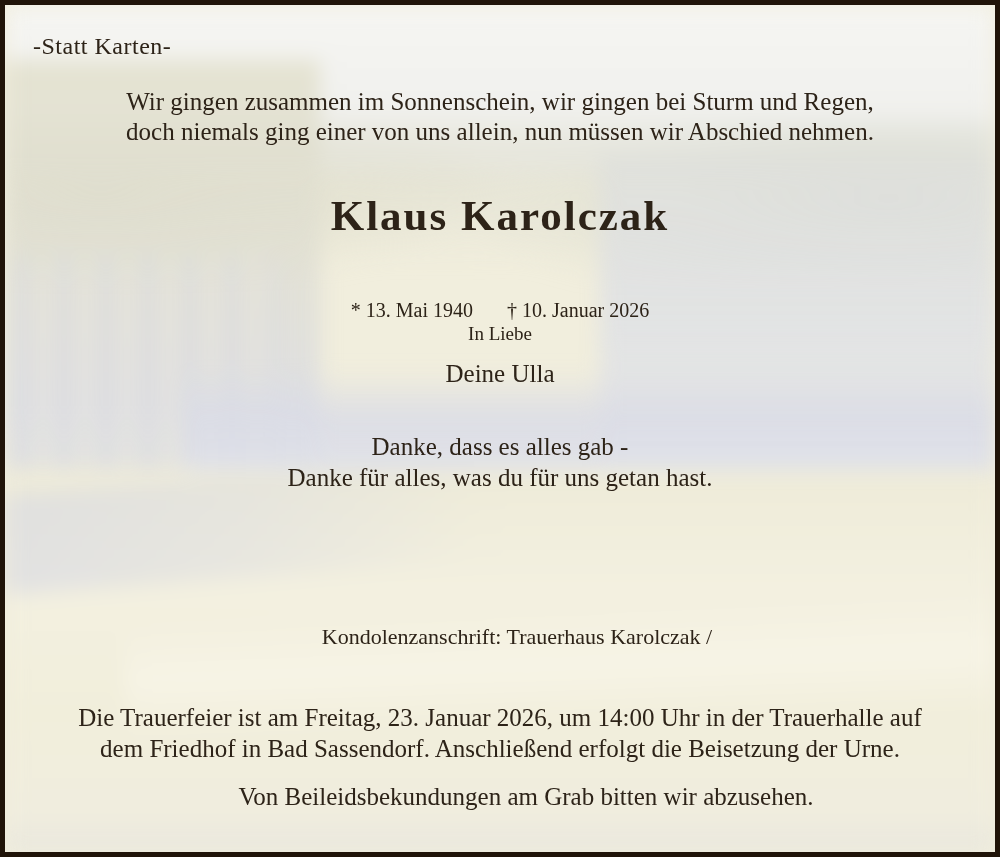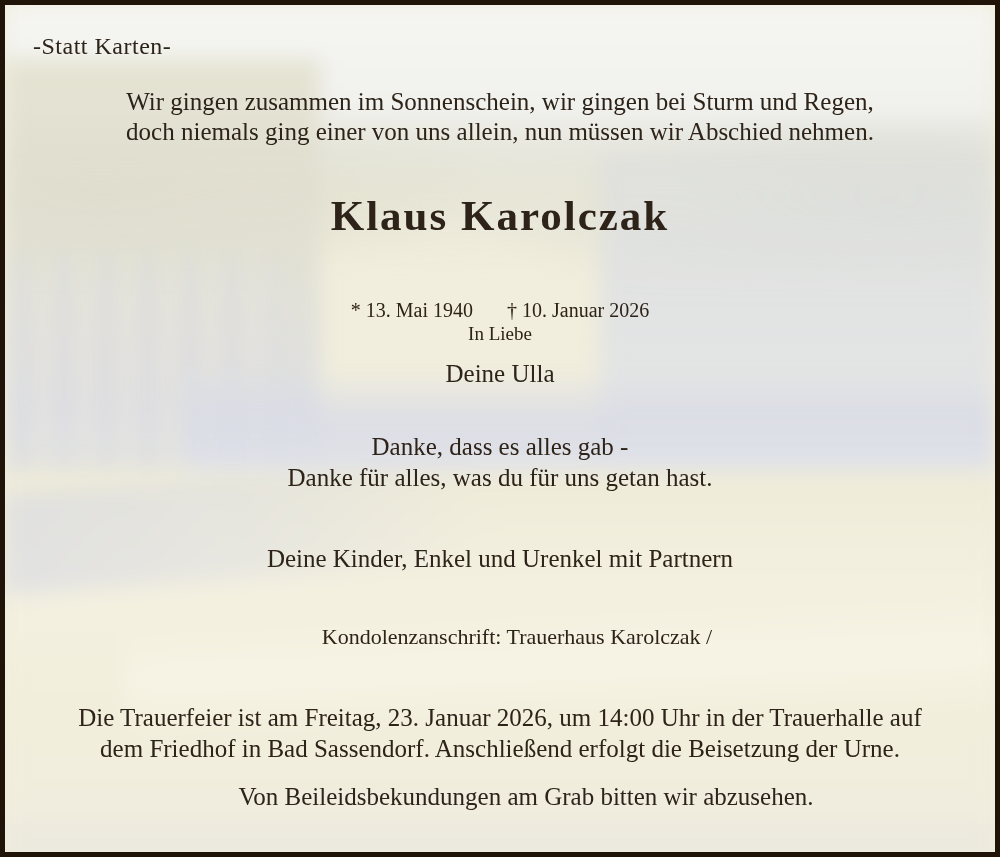--- a/index.html
+++ b/index.html
@@ -154,21 +154,20 @@
 
     <div class="abs in-liebe">In Liebe</div>
 
     <div class="abs signature-ulla">Deine Ulla</div>
 
     <div class="abs thanks">
       <div>Danke, dass es alles gab -</div>
       <div>Danke für alles, was du für uns getan hast.</div>
     </div>
 
-    <div class="abs family">Deine Kinder, Enkel und Urenkel mit Partnern</div>
 
     <div class="abs kondolenz">
       <div>Kondolenzanschrift: Trauerhaus Karolczak /</div>
     </div>
 
     <div class="abs trauerfeier">
       <div>Die Trauerfeier ist am Freitag, 23. Januar 2026, um 14:00 Uhr in der Trauerhalle auf</div>
       <div>dem Friedhof in Bad Sassendorf. Anschließend erfolgt die Beisetzung der Urne.</div>
     </div>
 

